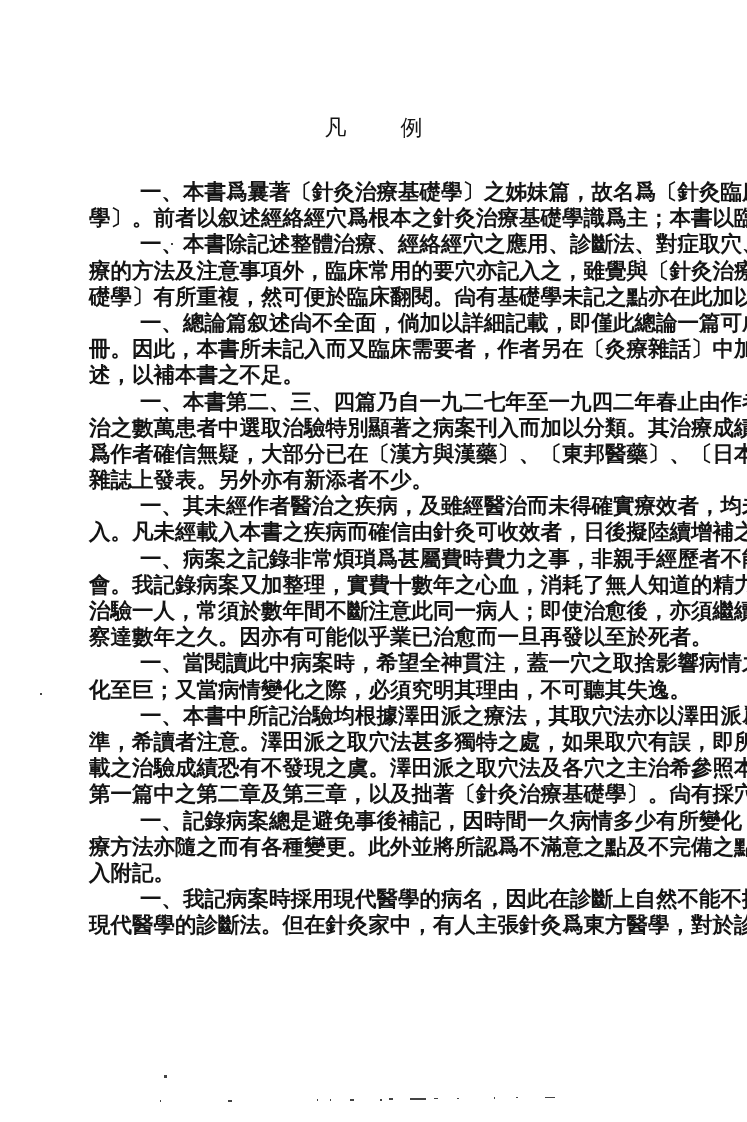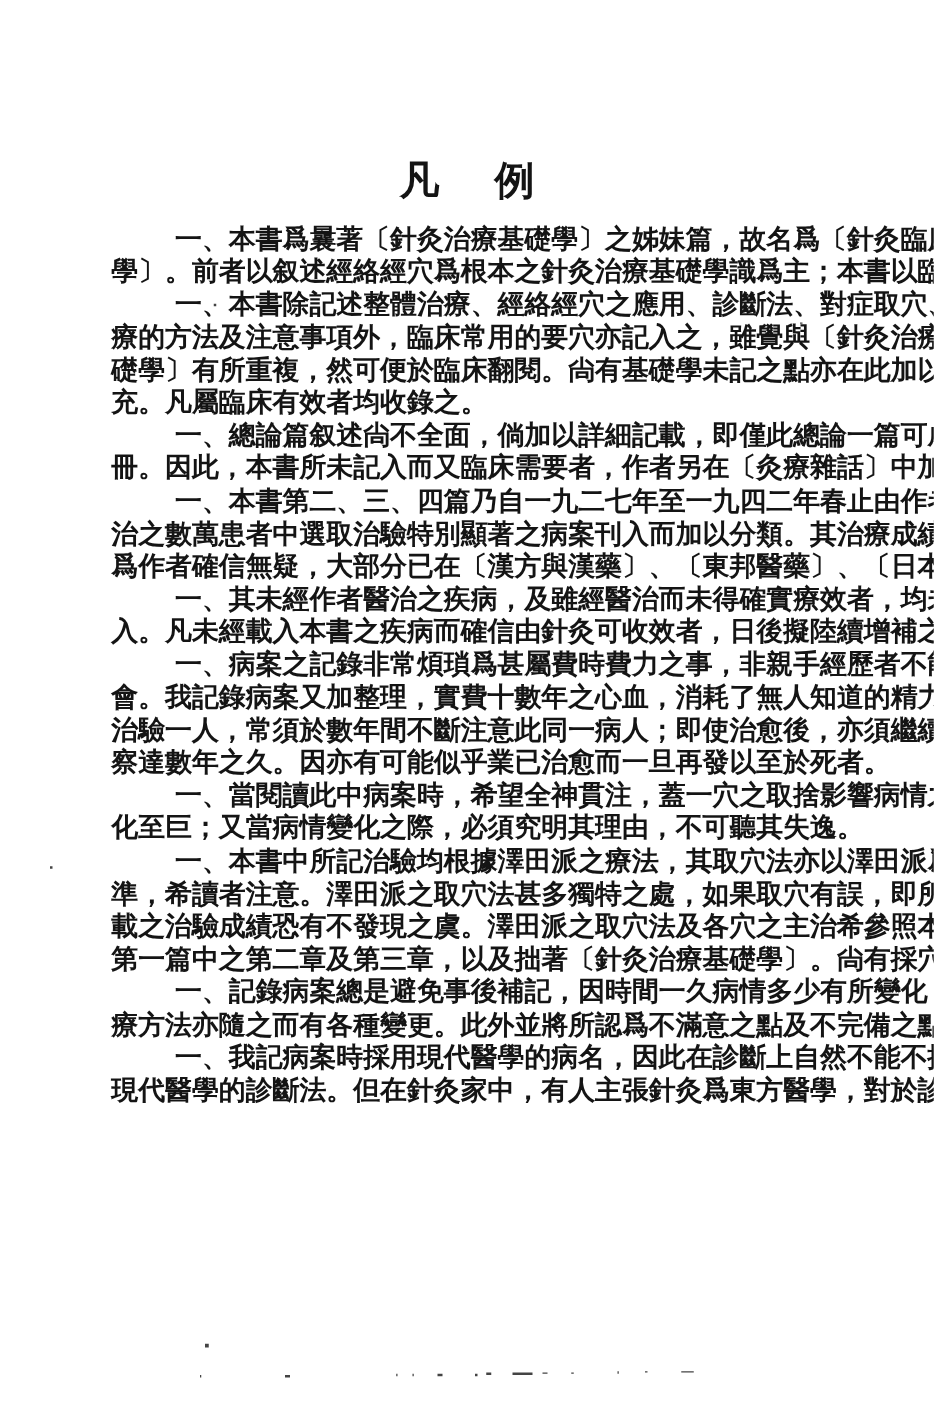--- a/index.html
+++ b/index.html
@@ -17,27 +17,27 @@
   }
   .page {
     position: absolute;
     left: 0; top: 0;
     width: 747px;
     height: 1122px;
     background: #ffffff;
   }
   .title {
     position: absolute;
-    top: 124px;
+    top: 108px;
     left: 0;
     width: 747px;
     text-align: center;
-    font-size: 32px;
+    font-size: 22px;
     line-height: 40px;
-    font-weight: bold;
+    font-weight: normal;
     letter-spacing: 0;
   }
   .title span.ch {
     display: inline-block;
     width: 32px;
   }
   .title span.gap {
     display: inline-block;
     width: 44px;
   }
@@ -84,47 +84,49 @@
   </div>
 
   <div class="body-text">
 
     <div class="line indent">一、本書爲曩著〔針灸治療基礎學〕之姊妹篇，故名爲〔針灸臨床治療</div>
     <div class="line">學〕。前者以叙述經絡經穴爲根本之針灸治療基礎學識爲主；本書以臨床應</div>
 
     <div class="line indent">一、本書除記述整體治療、經絡經穴之應用、診斷法、對症取穴、治</div>
     <div class="line">療的方法及注意事項外，臨床常用的要穴亦記入之，雖覺與〔針灸治療基</div>
     <div class="line">礎學〕有所重複，然可便於臨床翻閱。尙有基礎學未記之點亦在此加以補</div>
-    <div class="line last">充。凡屬臨床有效者均收錄之。</div>
 
     <div class="line indent">一、總論篇叙述尙不全面，倘加以詳細記載，即僅此總論一篇可成巨</div>
     <div class="line">冊。因此，本書所未記入而又臨床需要者，作者另在〔灸療雜話〕中加以叙</div>
+    <div class="line last">述，以補本書之不足。</div>
 
     <div class="line indent">一、本書第二、三、四篇乃自一九二七年至一九四二年春止由作者所醫</div>
     <div class="line">治之數萬患者中選取治驗特別顯著之病案刊入而加以分類。其治療成績均</div>
     <div class="line">爲作者確信無疑，大部分已在〔漢方與漢藥〕、〔東邦醫藥〕、〔日本醫學〕等</div>
+    <div class="line last">雜誌上發表。另外亦有新添者不少。</div>
 
     <div class="line indent">一、其未經作者醫治之疾病，及雖經醫治而未得確實療效者，均未錄</div>
     <div class="line">入。凡未經載入本書之疾病而確信由針灸可收效者，日後擬陸續增補之。</div>
 
     <div class="line indent">一、病案之記錄非常煩瑣爲甚屬費時費力之事，非親手經歷者不能體</div>
     <div class="line">會。我記錄病案又加整理，實費十數年之心血，消耗了無人知道的精力。</div>
     <div class="line">治驗一人，常須於數年間不斷注意此同一病人；即使治愈後，亦須繼續觀</div>
     <div class="line last">察達數年之久。因亦有可能似乎業已治愈而一旦再發以至於死者。</div>
 
     <div class="line indent">一、當閱讀此中病案時，希望全神貫注，蓋一穴之取捨影響病情之變</div>
     <div class="line last">化至巨；又當病情變化之際，必須究明其理由，不可聽其失逸。</div>
 
     <div class="line indent">一、本書中所記治驗均根據澤田派之療法，其取穴法亦以澤田派爲標</div>
     <div class="line">準，希讀者注意。澤田派之取穴法甚多獨特之處，如果取穴有誤，即所記</div>
     <div class="line">載之治驗成績恐有不發現之虞。澤田派之取穴法及各穴之主治希參照本書</div>
     <div class="line">第一篇中之第二章及第三章，以及拙著〔針灸治療基礎學〕。尙有採穴之其</div>
 
     <div class="line indent">一、記錄病案總是避免事後補記，因時間一久病情多少有所變化，治</div>
     <div class="line">療方法亦隨之而有各種變更。此外並將所認爲不滿意之點及不完備之點補</div>
+    <div class="line last">入附記。</div>
 
     <div class="line indent">一、我記病案時採用現代醫學的病名，因此在診斷上自然不能不採用</div>
     <div class="line">現代醫學的診斷法。但在針灸家中，有人主張針灸爲東方醫學，對於診斷</div>
   </div>
 
   <div class="specks">
     <div class="speck" style="left:40px; top:693px; width:2px; height:2px;"></div>
     <div class="speck" style="left:164px; top:1075px; width:3px; height:3px;"></div>
     <div class="speck" style="left:160px; top:1100px; width:1px; height:2px;"></div>
     <div class="speck" style="left:228px; top:1100px; width:4px; height:2px;"></div>

